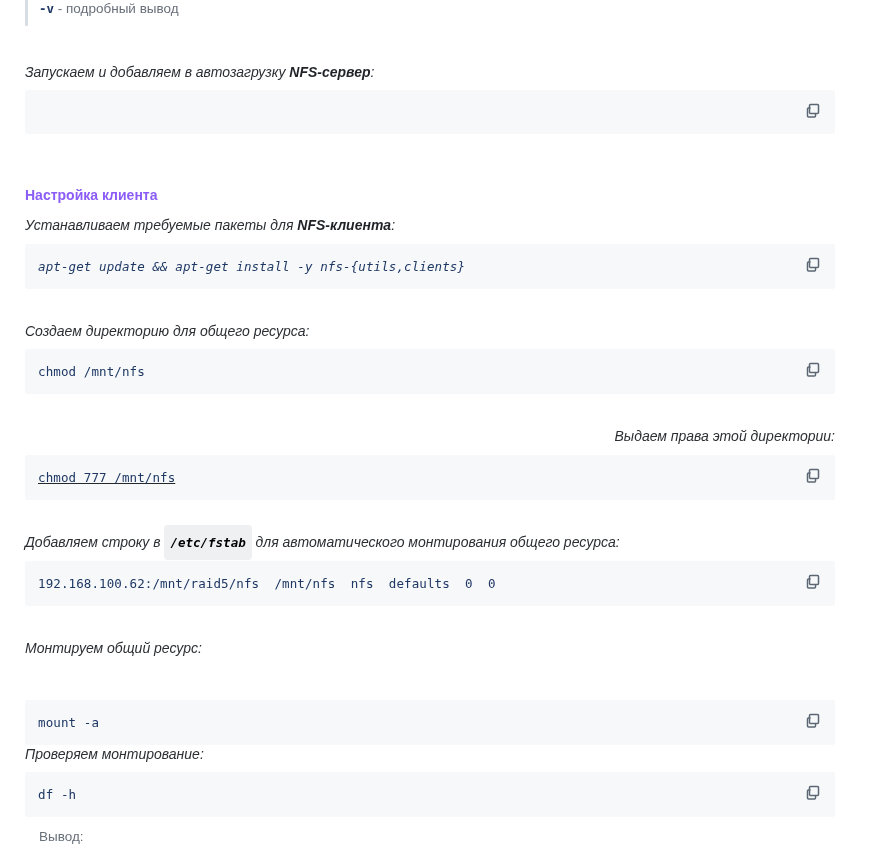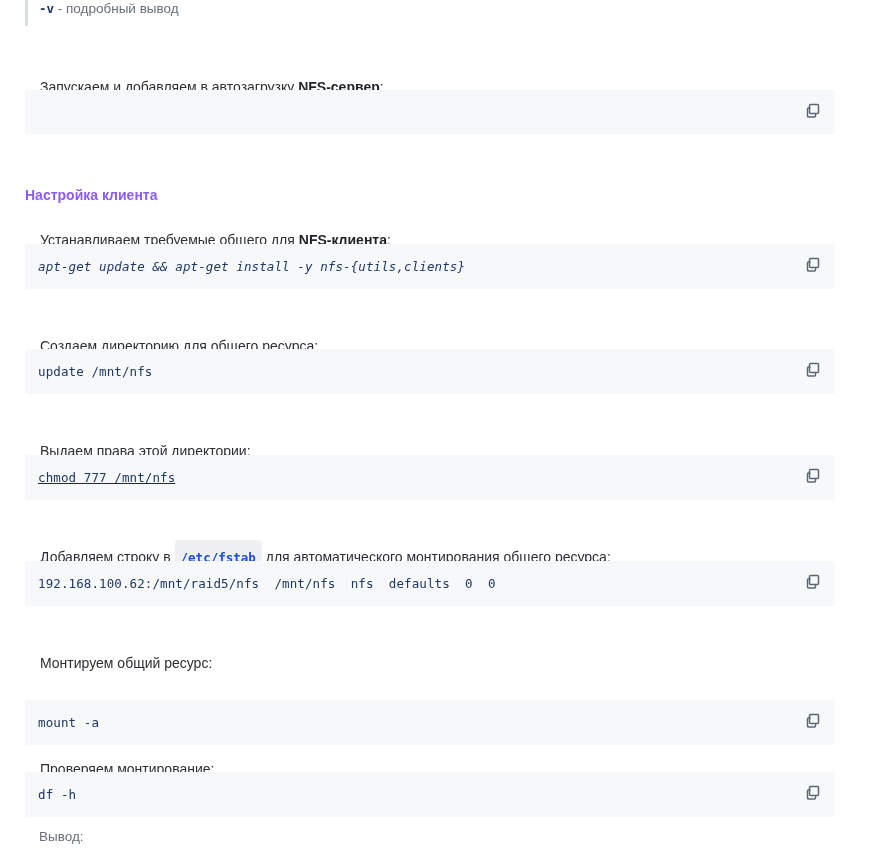--- a/index.html
+++ b/index.html
@@ -21,25 +21,26 @@
 
   .page {
     position: relative;
     width: 881px;
     box-sizing: border-box;
     padding: 0 46px 0 25px;
   }
 
   
   .para {
-    margin: 15px;
+    margin: 0;
     padding: 0;
     font-size: 14px;
     color: #2b2f33;
     line-height: 1.5;
+    font-style: italic;
   }
   .para b, .strong {
     font-weight: bold;
     color: #1f2328;
   }
 
   
   .heading {
     margin: 0;
     font-size: 14px;
@@ -48,21 +49,21 @@
     line-height: 1.5;
   }
 
   
   .inline-code {
     font-family: "DejaVu Sans Mono", monospace;
     font-size: 12.5px;
     background: #eef0f2;
     border-radius: 4px;
     padding: 10px 6px;
-    color: #1d4ed8;
+    color: #000000;
     font-weight: bold;
   }
 
   
   .code-block {
     position: relative;
     background: #f6f8fa;
     border-radius: 3px;
     box-sizing: border-box;
     padding: 15px 44px 15px 13px;
@@ -135,45 +136,45 @@
     <button class="copy-btn" aria-label="copy">
       <svg width="18" height="18" viewBox="0 0 18 18" fill="none" xmlns="http://www.w3.org/2000/svg">
         <rect x="5.5" y="2.5" width="9" height="9" rx="1" stroke="#5c6773" stroke-width="1.5"></rect>
         <path d="M11.5 12.5v1.5a1 1 0 0 1-1 1H4.5a1 1 0 0 1-1-1V7a1 1 0 0 1 1-1H6" stroke="#5c6773" stroke-width="1.5" stroke-linecap="round" stroke-linejoin="round"></path>
       </svg>
     </button>
   </div>
 
   <div class="blk heading" style="top:185px;">Настройка клиента</div>
 
-  <p class="blk para" style="top:215px;"><span>Устанавливаем требуемые общего для </span><b>NFS-клиента</b><span>:</span></p>
+  <p class="blk para" style="top:215px;"><span>Устанавливаем требуемые пакеты для </span><b>NFS-клиента</b><span>:</span></p>
 
   <div class="blk code-block" style="top:244px;font-style:italic;">
     <pre>apt-get update &amp;&amp; apt-get install -y nfs-{utils,clients}</pre>
     <button class="copy-btn" aria-label="copy">
       <svg width="18" height="18" viewBox="0 0 18 18" fill="none" xmlns="http://www.w3.org/2000/svg">
         <rect x="5.5" y="2.5" width="9" height="9" rx="1" stroke="#5c6773" stroke-width="1.5"></rect>
         <path d="M11.5 12.5v1.5a1 1 0 0 1-1 1H4.5a1 1 0 0 1-1-1V7a1 1 0 0 1 1-1H6" stroke="#5c6773" stroke-width="1.5" stroke-linecap="round" stroke-linejoin="round"></path>
       </svg>
     </button>
   </div>
 
   <p class="blk para" style="top:321px;">Создаем директорию для общего ресурса:</p>
 
   <div class="blk code-block" style="top:349px;">
-    <pre>update /mnt/nfs</pre>
-    <button class="copy-btn" aria-label="copy">
-      <svg width="18" height="18" viewBox="0 0 18 18" fill="none" xmlns="http://www.w3.org/2000/svg">
-        <rect x="5.5" y="2.5" width="9" height="9" rx="1" stroke="#5c6773" stroke-width="1.5"></rect>
-        <path d="M11.5 12.5v1.5a1 1 0 0 1-1 1H4.5a1 1 0 0 1-1-1V7a1 1 0 0 1 1-1H6" stroke="#5c6773" stroke-width="1.5" stroke-linecap="round" stroke-linejoin="round"></path>
-      </svg>
-    </button>
-  </div>
-
-  <p class="blk para" style="top:426px;">Выдаем права этой директории:</p>
+    <pre>chmod /mnt/nfs</pre>
+    <button class="copy-btn" aria-label="copy">
+      <svg width="18" height="18" viewBox="0 0 18 18" fill="none" xmlns="http://www.w3.org/2000/svg">
+        <rect x="5.5" y="2.5" width="9" height="9" rx="1" stroke="#5c6773" stroke-width="1.5"></rect>
+        <path d="M11.5 12.5v1.5a1 1 0 0 1-1 1H4.5a1 1 0 0 1-1-1V7a1 1 0 0 1 1-1H6" stroke="#5c6773" stroke-width="1.5" stroke-linecap="round" stroke-linejoin="round"></path>
+      </svg>
+    </button>
+  </div>
+
+  <p class="blk para" style="top:426px;text-align:right;">Выдаем права этой директории:</p>
 
   <div class="blk code-block" style="top:455px;text-decoration:underline;">
     <pre>chmod 777 /mnt/nfs</pre>
     <button class="copy-btn" aria-label="copy">
       <svg width="18" height="18" viewBox="0 0 18 18" fill="none" xmlns="http://www.w3.org/2000/svg">
         <rect x="5.5" y="2.5" width="9" height="9" rx="1" stroke="#5c6773" stroke-width="1.5"></rect>
         <path d="M11.5 12.5v1.5a1 1 0 0 1-1 1H4.5a1 1 0 0 1-1-1V7a1 1 0 0 1 1-1H6" stroke="#5c6773" stroke-width="1.5" stroke-linecap="round" stroke-linejoin="round"></path>
       </svg>
     </button>
   </div>

